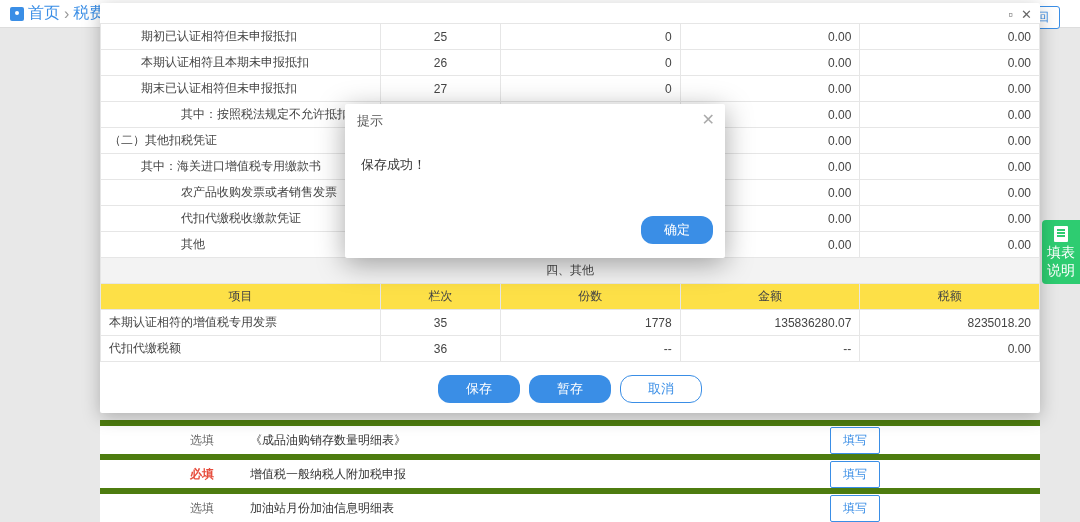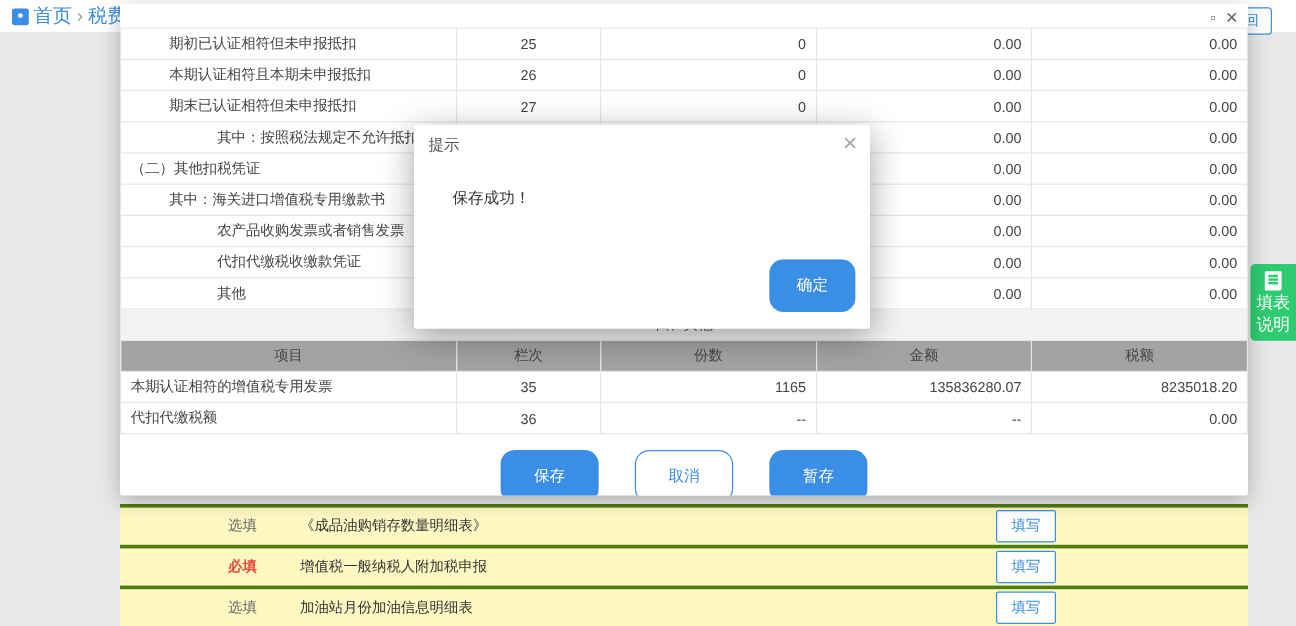--- a/index.html
+++ b/index.html
@@ -74,22 +74,22 @@
     .bottom-list {
       position: absolute;
       left: 100px;
       right: 40px;
       top: 420px;
     }
     .list-row {
       display: flex;
       align-items: center;
       height: 34px;
-      border-top: 3px solid #4d7c0f;
-      background: #fef9c3;
+      border-top: 6px solid #4d7c0f;
+      background: #ffffff;
       padding-left: 90px;
     }
     .list-tag {
       width: 60px;
       color: #666;
     }
     .list-tag.req { color: #e74c3c; font-weight: bold; }
     .list-name { flex: 1; color: #333; }
     .fill-btn {
       margin-right: 160px;
@@ -161,41 +161,41 @@
       table-layout: fixed;
     }
     table.grid td, table.grid th {
       border: 1px solid #e6e6e6;
       padding: 4px 8px;
       font-size: 12px;
       height: 24px;
       color: #444;
     }
     table.grid th {
-      background: #a3a3a3;
+      background: #fde047;
       font-weight: normal;
       text-align: center;
     }
     .col-label { width: 280px; text-align: left; padding-left: 20px; }
     .col-label.indent1 { padding-left: 40px; }
     .col-label.indent2 { padding-left: 80px; margin-top: 20px; }
     .col-no { width: 120px; text-align: center; }
     .col-num { text-align: right; padding-right: 12px; }
     .section-title td { background: #f3f3f3; text-align: center; font-weight: normal; }
     .blue-val { color: #3a8ee6; }
 
     .panel-actions {
       display: flex;
       justify-content: center;
-      gap: 30px;
+      gap: 9px;
       padding: 12px 0;
     }
     .btn {
       width: 82px;
-      height: 44px;
+      height: 28px;
       border-radius: 12px;
       font-size: 13px;
       cursor: pointer;
       border: 1px solid transparent;
     }
     .btn-primary { background: #3a8ee6; color: #fff; }
     .btn-outline { background: #fff; color: #3a8ee6; border-color: #3a8ee6; }
 
     .modal-mask {
       position: absolute;
@@ -218,21 +218,21 @@
       position: relative;
     }
     .modal-close {
       position: absolute;
       right: 10px; top: 6px;
       color: #aaa;
       font-size: 16px;
       cursor: pointer;
     }
     .modal-body {
-      padding: 18px 32px 34px;
+      padding: 18px 16px 34px;
       font-size: 13px;
       color: #333;
     }
     .modal-foot {
       padding: 8px 12px 14px;
       text-align: right;
     }
     .modal-foot .btn { width: 72px; }
   </style>
 </head>
@@ -362,38 +362,38 @@
           <th>栏次</th>
           <th>份数</th>
           <th>金额</th>
           <th>税额</th>
         </tr>
       </tbody>
       <tbody id="rows2">
           <tr>
             <td class="col-label">本期认证相符的增值税专用发票</td>
             <td class="col-no">35</td>
-            <td class="col-num">1165</td>
+            <td class="col-num">1778</td>
             <td class="col-num">135836280.07</td>
             <td class="col-num">8235018.20</td>
           </tr>
           <tr>
             <td class="col-label">代扣代缴税额</td>
             <td class="col-no">36</td>
             <td class="col-num">--</td>
             <td class="col-num">--</td>
             <td class="col-num blue-val">0.00</td>
           </tr>
         </tbody>
     </table>
   </div>
   <div class="panel-actions">
     <button class="btn btn-primary">保存</button>
+    <button class="btn btn-primary">暂存</button>
     <button class="btn btn-outline">取消</button>
-    <button class="btn btn-primary">暂存</button>
   </div>
 </div>
 
 <div class="modal-mask"></div>
 <div class="modal">
   <div class="modal-head">
     <span>提示</span>
     <span class="modal-close">✕</span>
   </div>
   <div class="modal-body">保存成功！</div>

